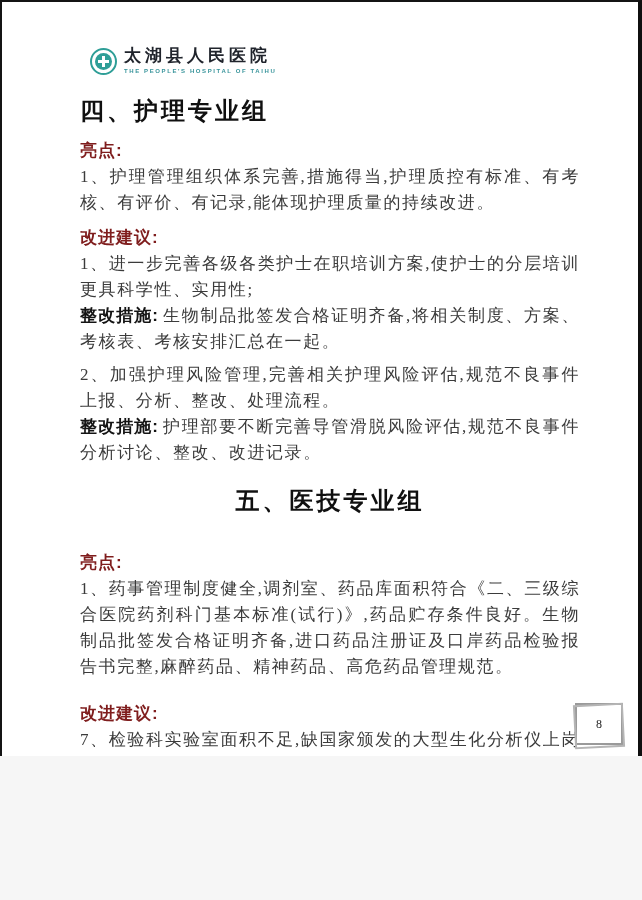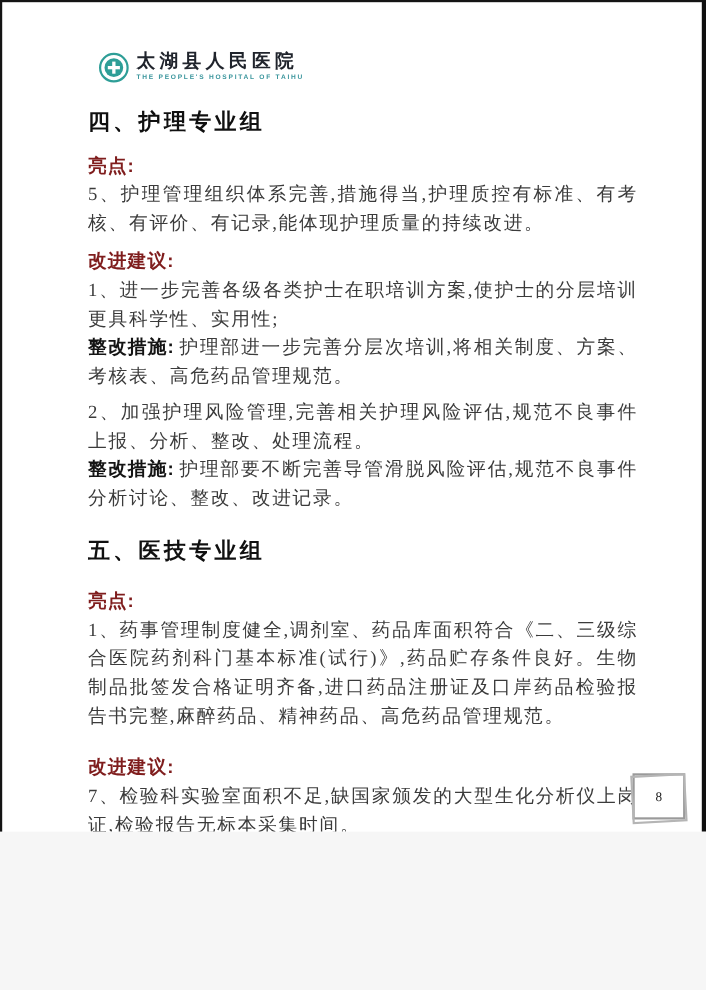--- a/index.html
+++ b/index.html
@@ -53,25 +53,25 @@
   }
   .logo-text .en {
     font-size: 6px; font-weight: bold; color: #38949b;
     letter-spacing: 1.6px; line-height: 8px; margin-top: 1px;
     font-family: "Liberation Sans", "DejaVu Sans", sans-serif;
   }
 
   
   h2.sec-title {
     font-family: "Liberation Sans", "DejaVu Sans", sans-serif;
-    font-size: 20px; font-weight: bold; color: #101010;
+    font-size: 24px; font-weight: bold; color: #101010;
     letter-spacing: 3px;
     margin: 0 0 14px 0; line-height: 26px;
   }
-  h2.sec-title.second { margin-top: 22px; margin-bottom: 20px; }
+  h2.sec-title.second { margin-top: 22px; margin-bottom: 36px; text-align: center; }
 
   p { margin: 0; }
   .body-text {
     font-size: 17px; line-height: 26px; color: #3b3b3b;
     letter-spacing: 1.6px; text-align: justify;
   }
   .label {
     font-family: "Liberation Sans", "DejaVu Sans", sans-serif;
     font-size: 17px; font-weight: bold; color: #7f1d1d;
     line-height: 26px; letter-spacing: 1px;
@@ -118,25 +118,25 @@
       </div>
       <div class="logo-text">
         <div class="cn">太湖县人民医院</div>
         <div class="en">THE PEOPLE'S HOSPITAL OF TAIHU</div>
       </div>
     </div>
 
     <h2 class="sec-title">四、护理专业组</h2>
 
     <p class="label">亮点:</p>
-    <p class="body-text">5、护理管理组织体系完善,措施得当,护理质控有标准、有考核、有评价、有记录,能体现护理质量的持续改进。</p>
+    <p class="body-text">1、护理管理组织体系完善,措施得当,护理质控有标准、有考核、有评价、有记录,能体现护理质量的持续改进。</p>
 
     <p class="label gap">改进建议:</p>
     <p class="body-text">1、进一步完善各级各类护士在职培训方案,使护士的分层培训更具科学性、实用性;</p>
-    <p class="body-text"><span class="lead">整改措施:</span><span>护理部进一步完善分层次培训,将相关制度、方案、考核表、高危药品管理规范。</span></p>
+    <p class="body-text"><span class="lead">整改措施:</span><span>生物制品批签发合格证明齐备,将相关制度、方案、考核表、考核安排汇总在一起。</span></p>
 
     <p class="body-text para-gap">2、加强护理风险管理,完善相关护理风险评估,规范不良事件上报、分析、整改、处理流程。</p>
     <p class="body-text"><span class="lead">整改措施:</span><span>护理部要不断完善导管滑脱风险评估,规范不良事件分析讨论、整改、改进记录。</span></p>
 
     <h2 class="sec-title second">五、医技专业组</h2>
 
     <p class="label">亮点:</p>
     <p class="body-text">1、药事管理制度健全,调剂室、药品库面积符合《二、三级综合医院药剂科门基本标准(试行)》,药品贮存条件良好。生物制品批签发合格证明齐备,进口药品注册证及口岸药品检验报告书完整,麻醉药品、精神药品、高危药品管理规范。</p>
 
     <p class="label gap-lg">改进建议:</p>

